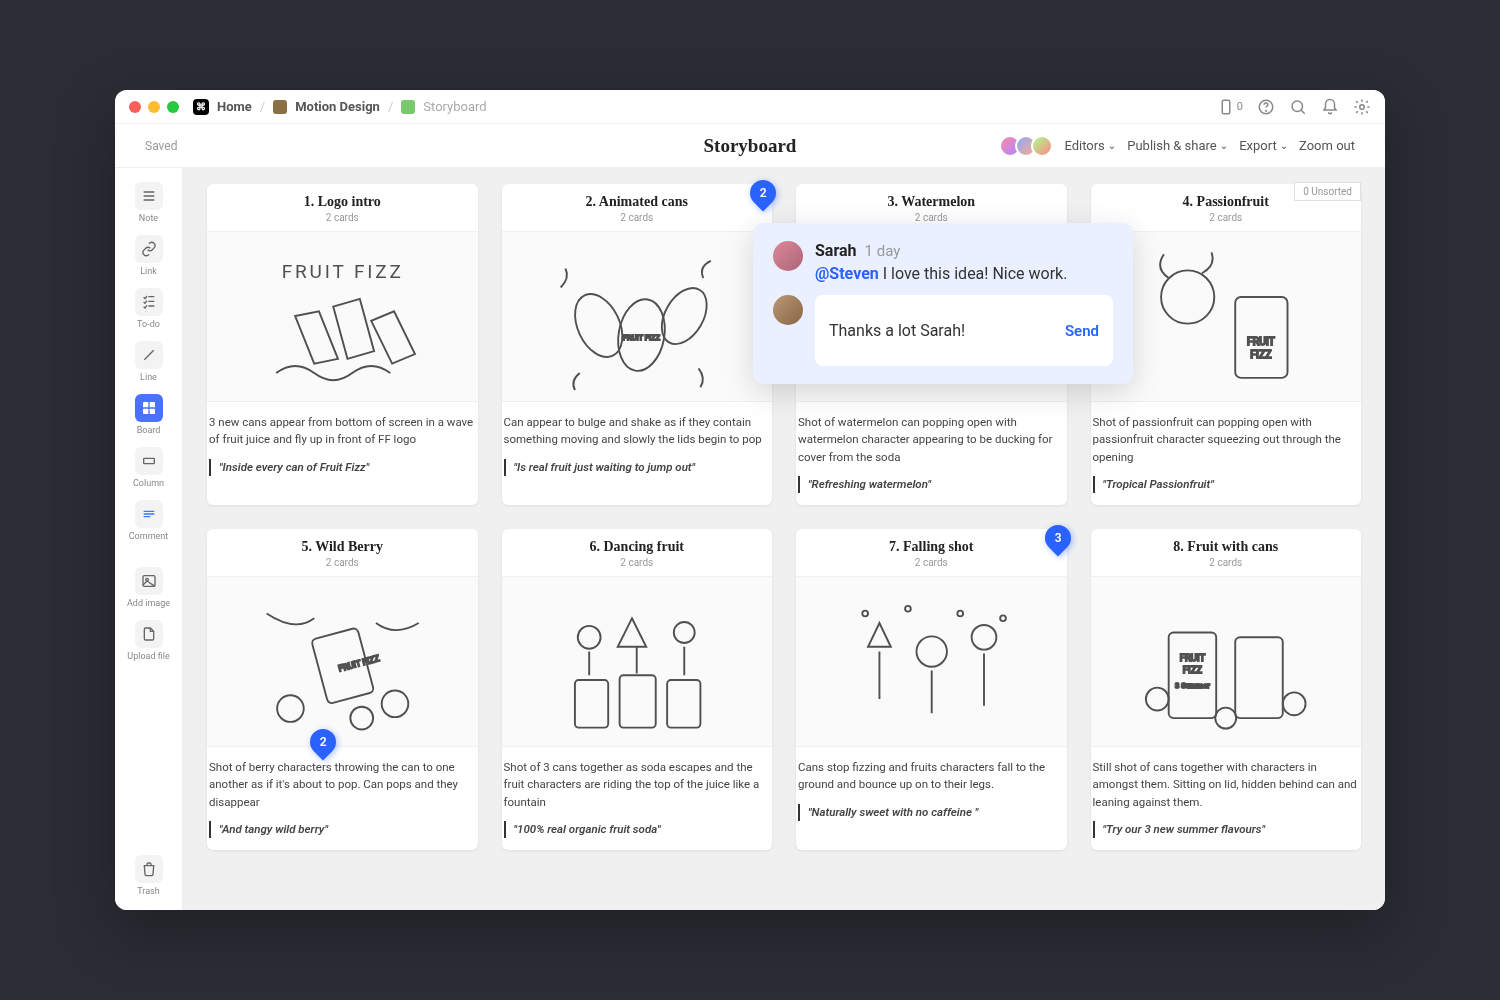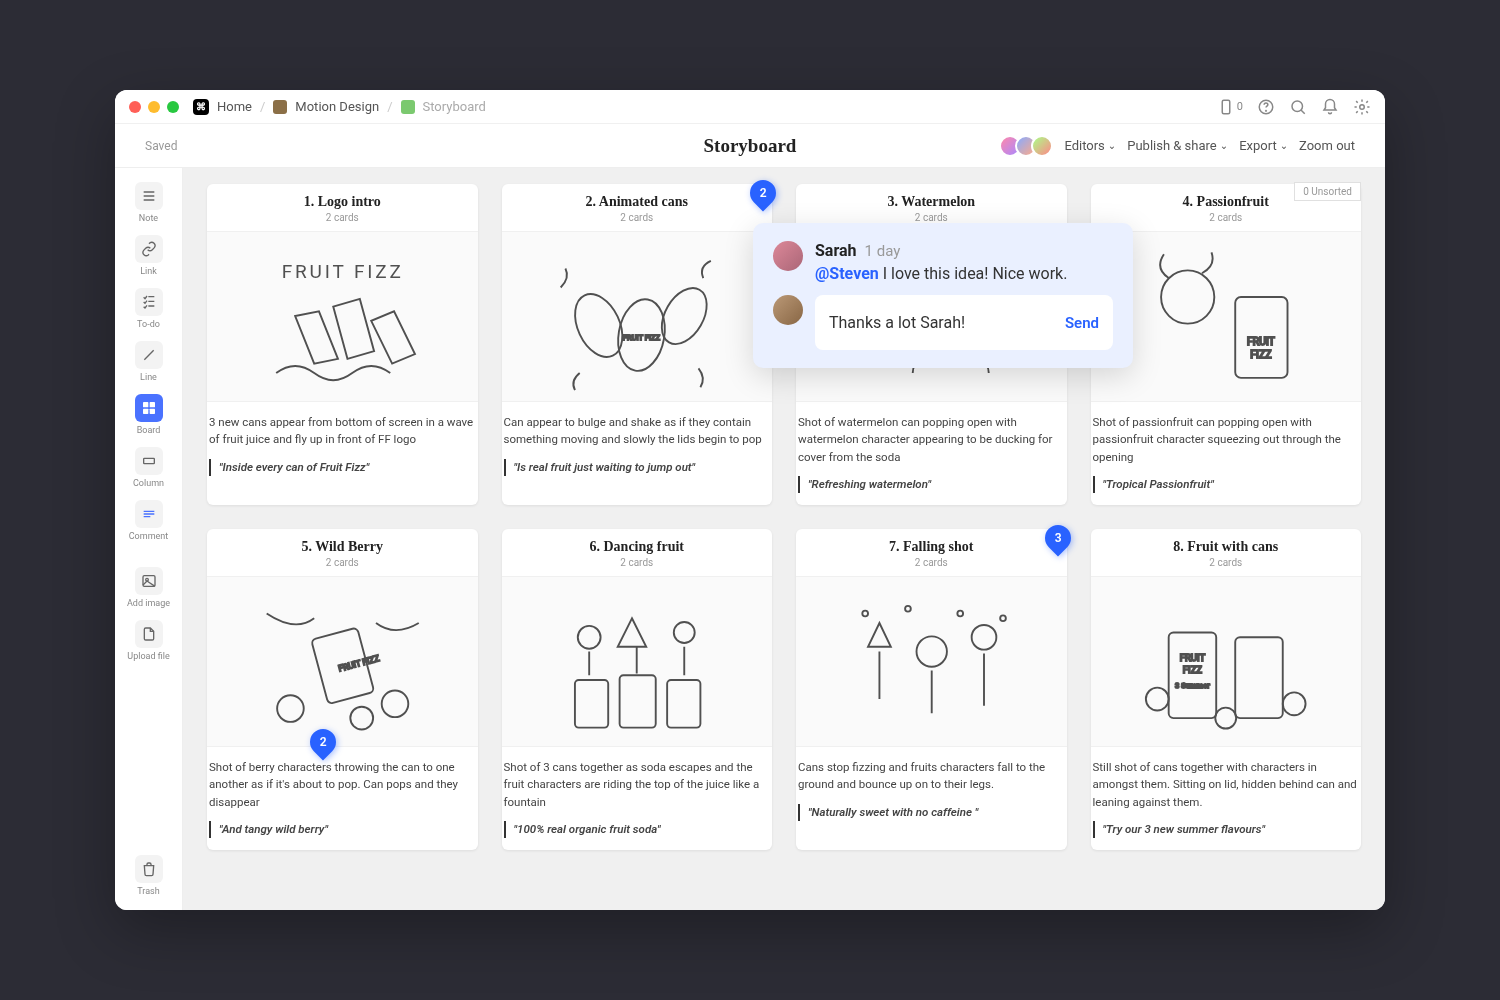--- a/index.html
+++ b/index.html
@@ -7,21 +7,21 @@
 .app-window{width:1270px;height:820px;background:#fff;border-radius:12px;overflow:hidden;display:flex;flex-direction:column;box-shadow:0 20px 60px rgba(0,0,0,.3)}
 .titlebar{height:34px;background:#fff;display:flex;align-items:center;padding:0 14px;gap:14px;border-bottom:1px solid #f0f0f0}
 .traffic-lights{display:flex;gap:7px}
 .traffic-lights span{width:12px;height:12px;border-radius:50%}
 .tl-red{background:#ff5f57}.tl-yellow{background:#febc2e}.tl-green{background:#28c840}
 .breadcrumbs{display:flex;align-items:center;gap:8px;font-size:13px;color:#555}
 .bc-icon{width:16px;height:16px;border-radius:4px;background:#000;display:inline-flex;align-items:center;justify-content:center;color:#fff;font-size:10px;font-weight:bold}
 .bc-square{width:14px;height:14px;border-radius:3px}
 .bc-brown{background:#8b6f47}.bc-green{background:#7bc96f}
 .bc-sep{color:#ccc}
-.bc-item{color:#555;font-weight:400}
+.bc-item{color:#555;font-weight:700}
 .bc-current{color:#aaa}
 .titlebar-right{margin-left:auto;display:flex;gap:14px;align-items:center;color:#888}
 .tb-icon{width:18px;height:18px;cursor:pointer}
 .doc-header{height:44px;display:flex;align-items:center;padding:0 30px;border-bottom:1px solid #eee;position:relative}
 .saved-text{font-size:12px;color:#999}
 .doc-title{position:absolute;left:50%;transform:translateX(-50%);font-size:19px;font-weight:700;font-family:Georgia,serif;color:#222}
 .doc-actions{margin-left:auto;display:flex;gap:11px;align-items:center;font-size:13px;color:#555}
 .avatars{display:flex}
 .avatars span{width:22px;height:22px;border-radius:50%;border:2px solid #fff;margin-left:-6px;background:linear-gradient(135deg,#f8a,#a8f)}
 .avatars span:nth-child(2){background:linear-gradient(135deg,#8af,#fa8)}
@@ -51,21 +51,21 @@
 .comment-popup{position:absolute;top:55px;left:570px;width:380px;background:#eaf0ff;border-radius:10px;padding:18px 20px;box-shadow:0 8px 30px rgba(0,0,0,.15);z-index:10}
 .comment-row{display:flex;gap:12px;align-items:flex-start;margin-bottom:12px}
 .comment-avatar{width:30px;height:30px;border-radius:50%;background:linear-gradient(135deg,#d89,#a67);flex-shrink:0}
 .comment-avatar.steven{background:linear-gradient(135deg,#b97,#864)}
 .comment-content{flex:1}
 .comment-head{display:flex;gap:8px;align-items:baseline}
 .comment-author{font-weight:700;font-size:16px;color:#222}
 .comment-time{font-size:15px;color:#999}
 .comment-text{font-size:16px;color:#333;margin-top:4px}
 .mention{color:#2962ff;font-weight:700}
-.reply-box{background:#fff;border-radius:8px;padding:18px 14px;display:flex;align-items:center;justify-content:space-between;flex:1}
+.reply-box{background:#fff;border-radius:8px;padding:26px 14px;display:flex;align-items:center;justify-content:space-between;flex:1}
 .reply-text{font-size:16px;color:#333}
 .send-btn{color:#2962ff;font-weight:600;font-size:15px;cursor:pointer}
 svg{display:block}
 </style>
 </head>
 <body>
 
 <div class="app-window">
 
   <div class="titlebar">

